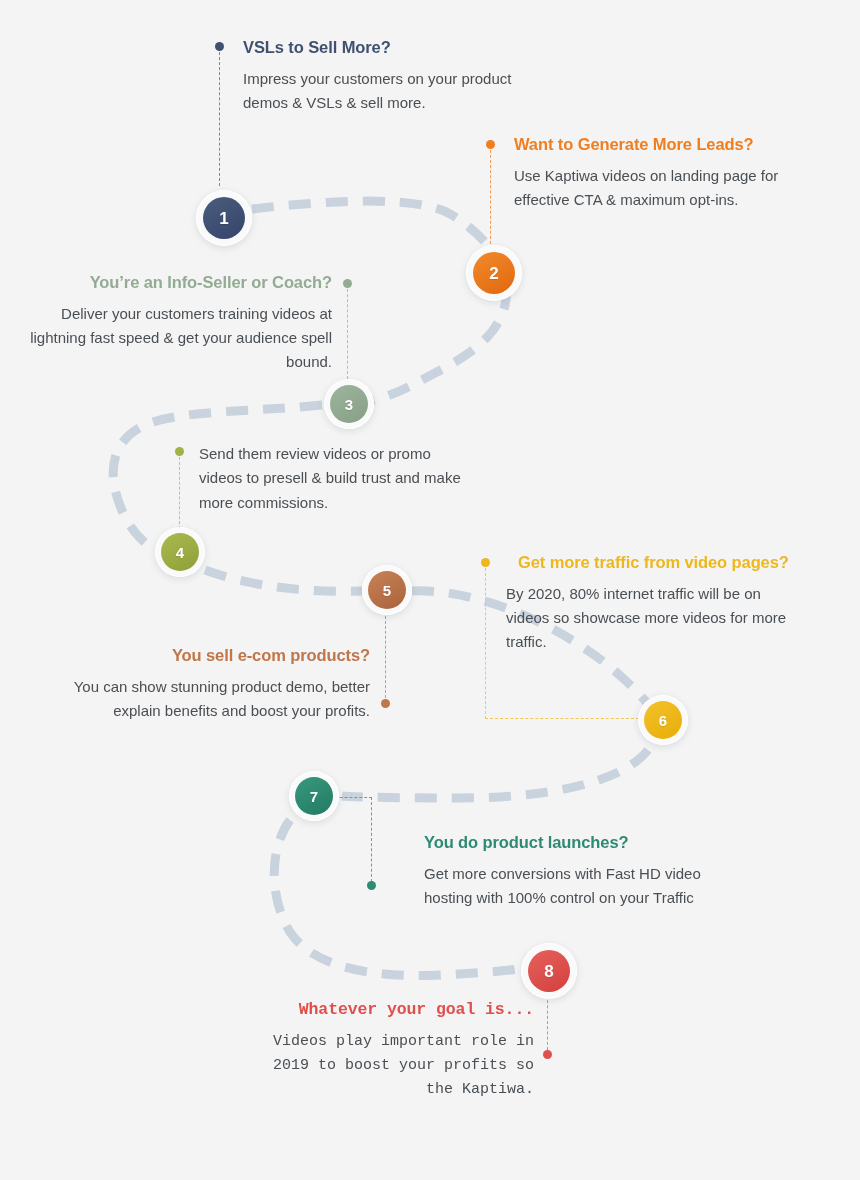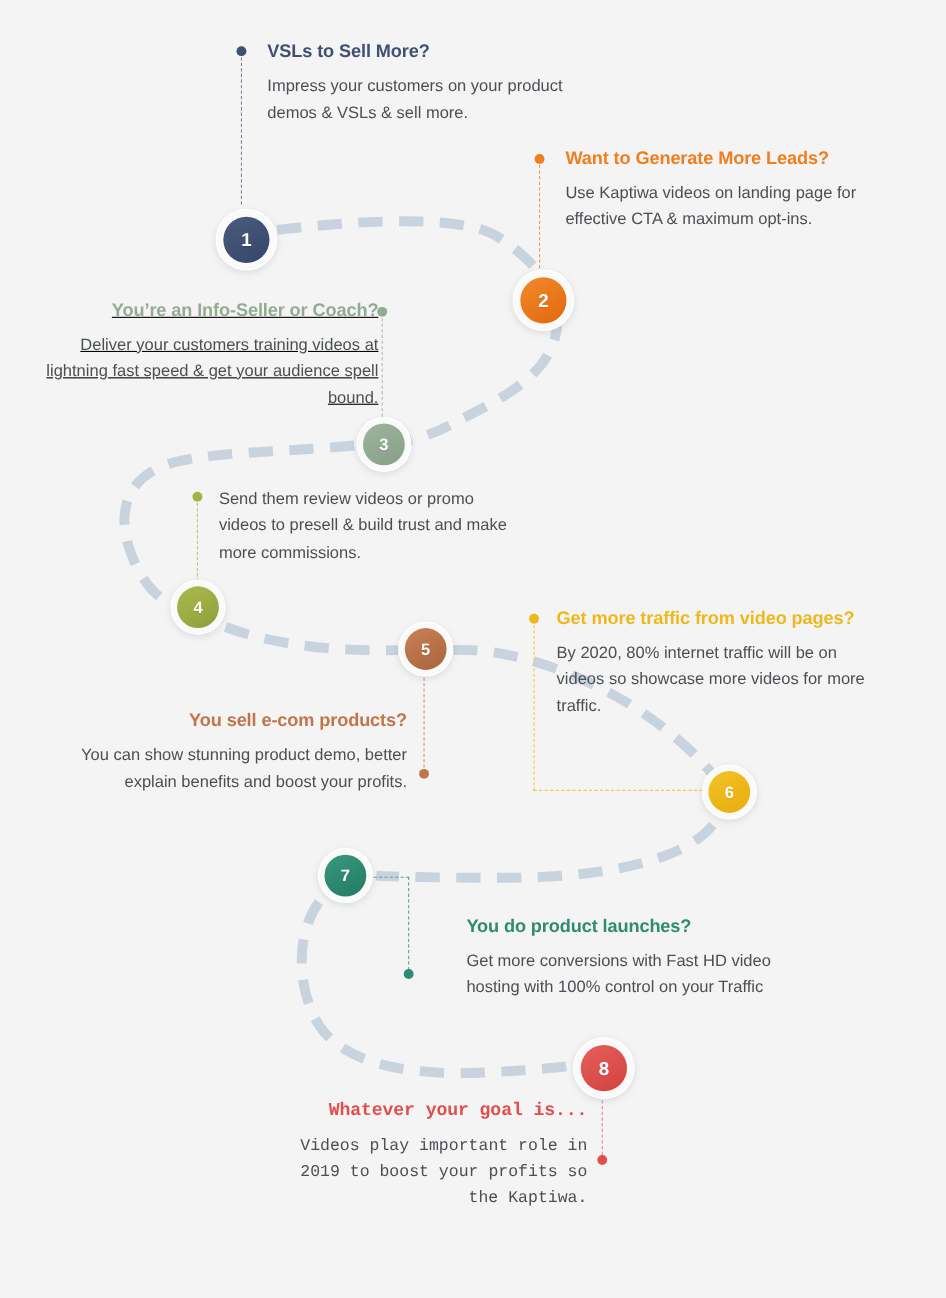--- a/index.html
+++ b/index.html
@@ -110,21 +110,21 @@
     <p style="max-width:315px;">Use Kaptiwa videos on landing page for effective CTA &amp; maximum opt-ins.</p>
   </div>
   <div class="marker" style="left:466px; top:245px;">
     <div class="disc" style="background:linear-gradient(150deg,#f18a2c,#e2680e);">2</div>
   </div>
 
   <div class="leader">
     <div class="ldot" style="left:343px; top:279px; background:#93ab93;"></div>
     <div class="ldash" style="left:347px; top:289px; width:0; height:90px; border-left:1.5px dashed #aec0ae;"></div>
   </div>
-  <div class="block ralign" style="left:22px; top:272px; width:322px;text-decoration:underline;">
+  <div class="block ralign" style="left:10px; top:272px; width:322px;">
     <h3 style="color:#93ab93;">You’re an Info-Seller or Coach?</h3>
     <p>Deliver your customers training videos at lightning fast speed &amp; get your audience spell bound.</p>
   </div>
   <div class="marker small" style="left:324px; top:379px;">
     <div class="disc" style="background:linear-gradient(150deg,#9db59d,#879f87);">3</div>
   </div>
 
   <div class="leader">
     <div class="ldot" style="left:175px; top:447px; background:#a3b245;"></div>
     <div class="ldash" style="left:179px; top:457px; width:0; height:82px; border-left:1.5px dashed #bcc777;"></div>
@@ -147,21 +147,21 @@
   <div class="marker small" style="left:362px; top:565px;">
     <div class="disc" style="background:linear-gradient(150deg,#c98256,#a9633b);">5</div>
   </div>
 
   <div class="leader">
     <div class="ldot" style="left:481px; top:558px; background:#eeb81c;"></div>
     <div class="ldash" style="left:485px; top:568px; width:0; height:151px; border-left:1.5px dashed #f0c857;"></div>
     <div class="ldash" style="left:485px; top:718px; width:154px; height:0; border-top:1.5px dashed #f0c857;"></div>
   </div>
   <div class="block lalign" style="left:506px; top:552px; width:348px;">
-    <h3 style="color:#eeb81c;">Get more traffic from video pages?</h3>
+    <h3 style="color:#eeb81c;margin-left:12px;">Get more traffic from video pages?</h3>
     <p style="max-width:300px;">By 2020, 80% internet traffic will be on videos so showcase more videos for more traffic.</p>
   </div>
   <div class="marker small" style="left:638px; top:695px;">
     <div class="disc" style="background:linear-gradient(150deg,#f2c22b,#e8ad09);">6</div>
   </div>
 
   <div class="leader">
     <div class="ldash" style="left:325px; top:797px; width:47px; height:0; border-top:1.5px dashed #5fa592;"></div>
     <div class="ldash" style="left:371px; top:797px; width:0; height:85px; border-left:1.5px dashed #5fa592;"></div>
     <div class="ldot" style="left:367px; top:881px; background:#2e8a72;"></div>

